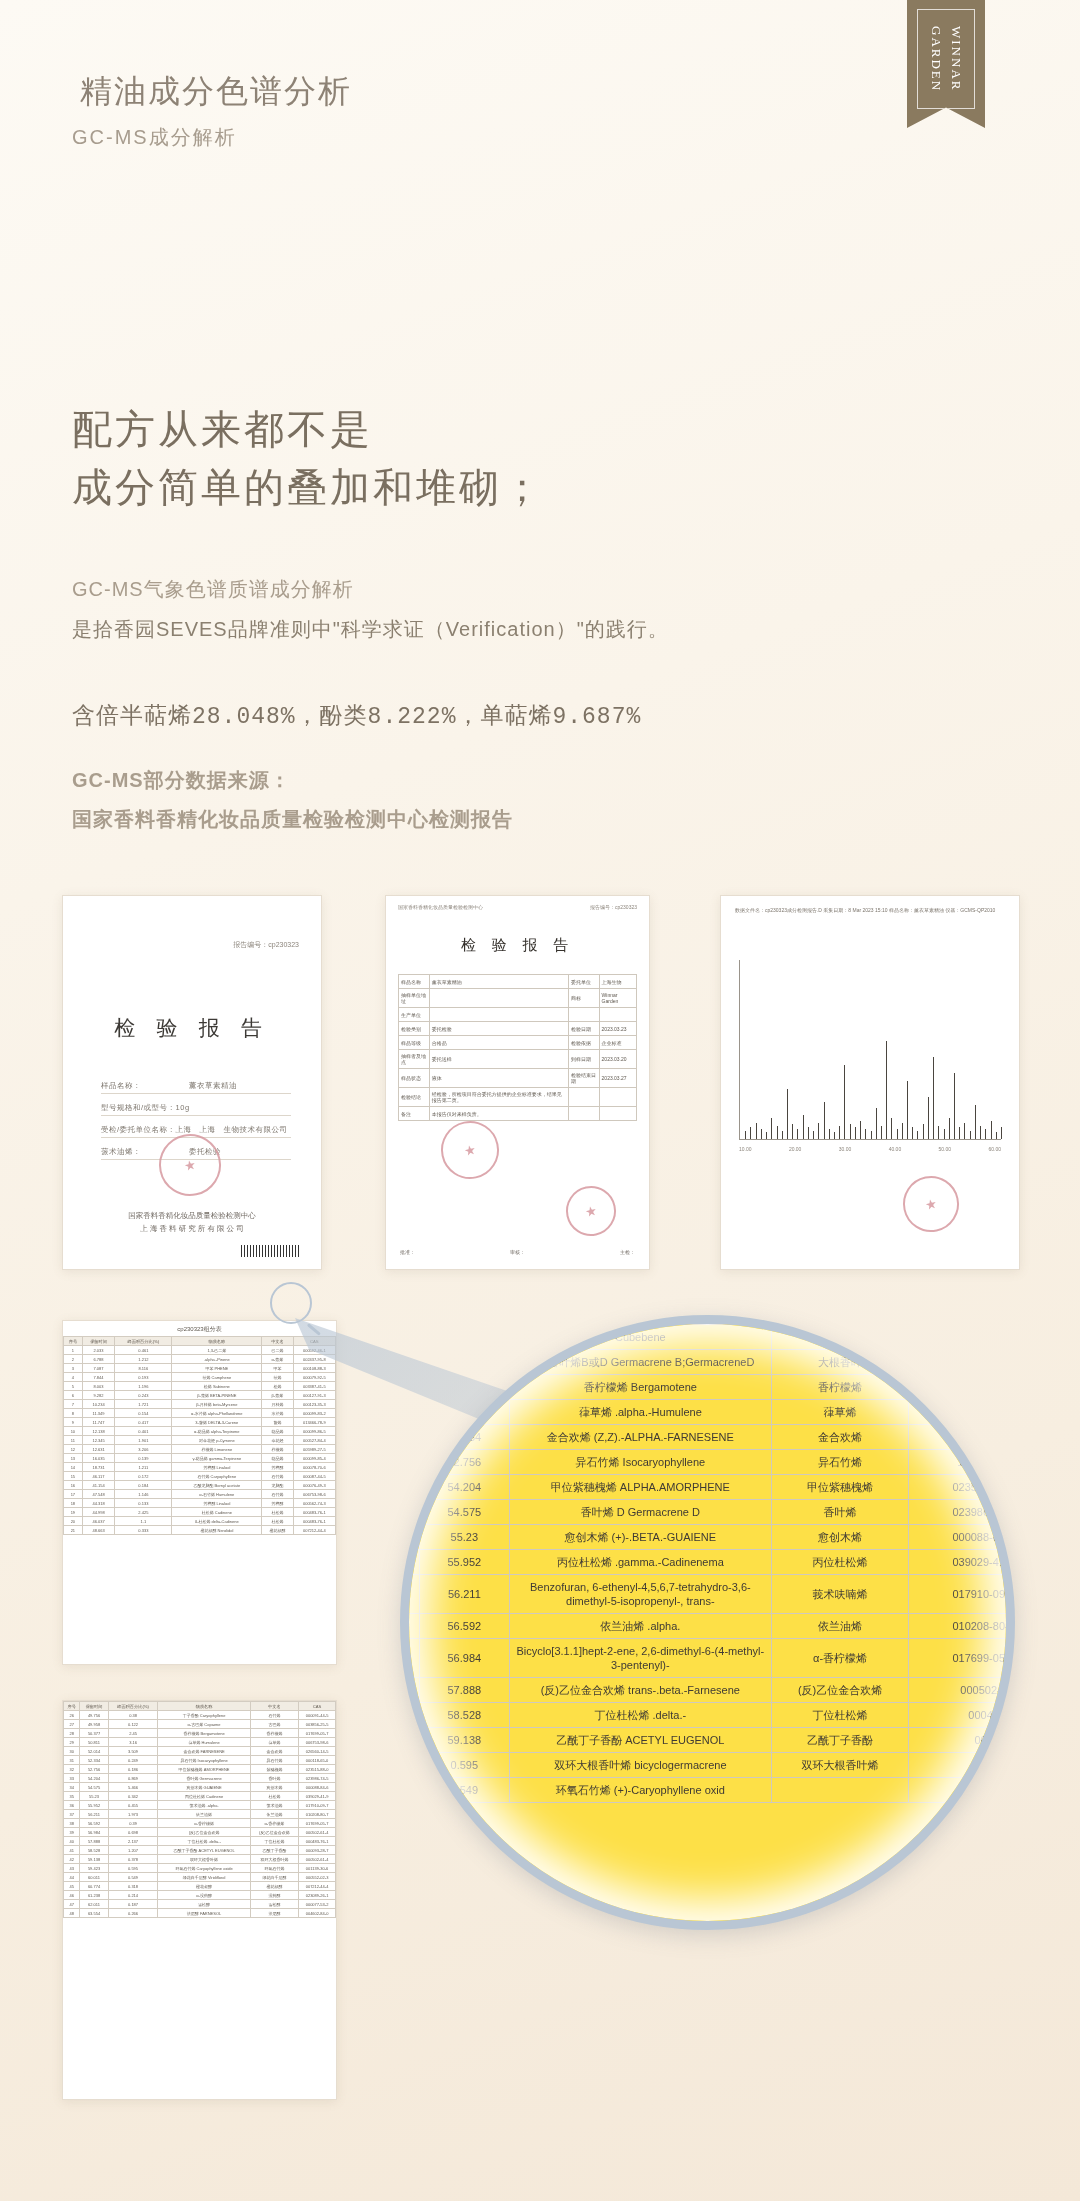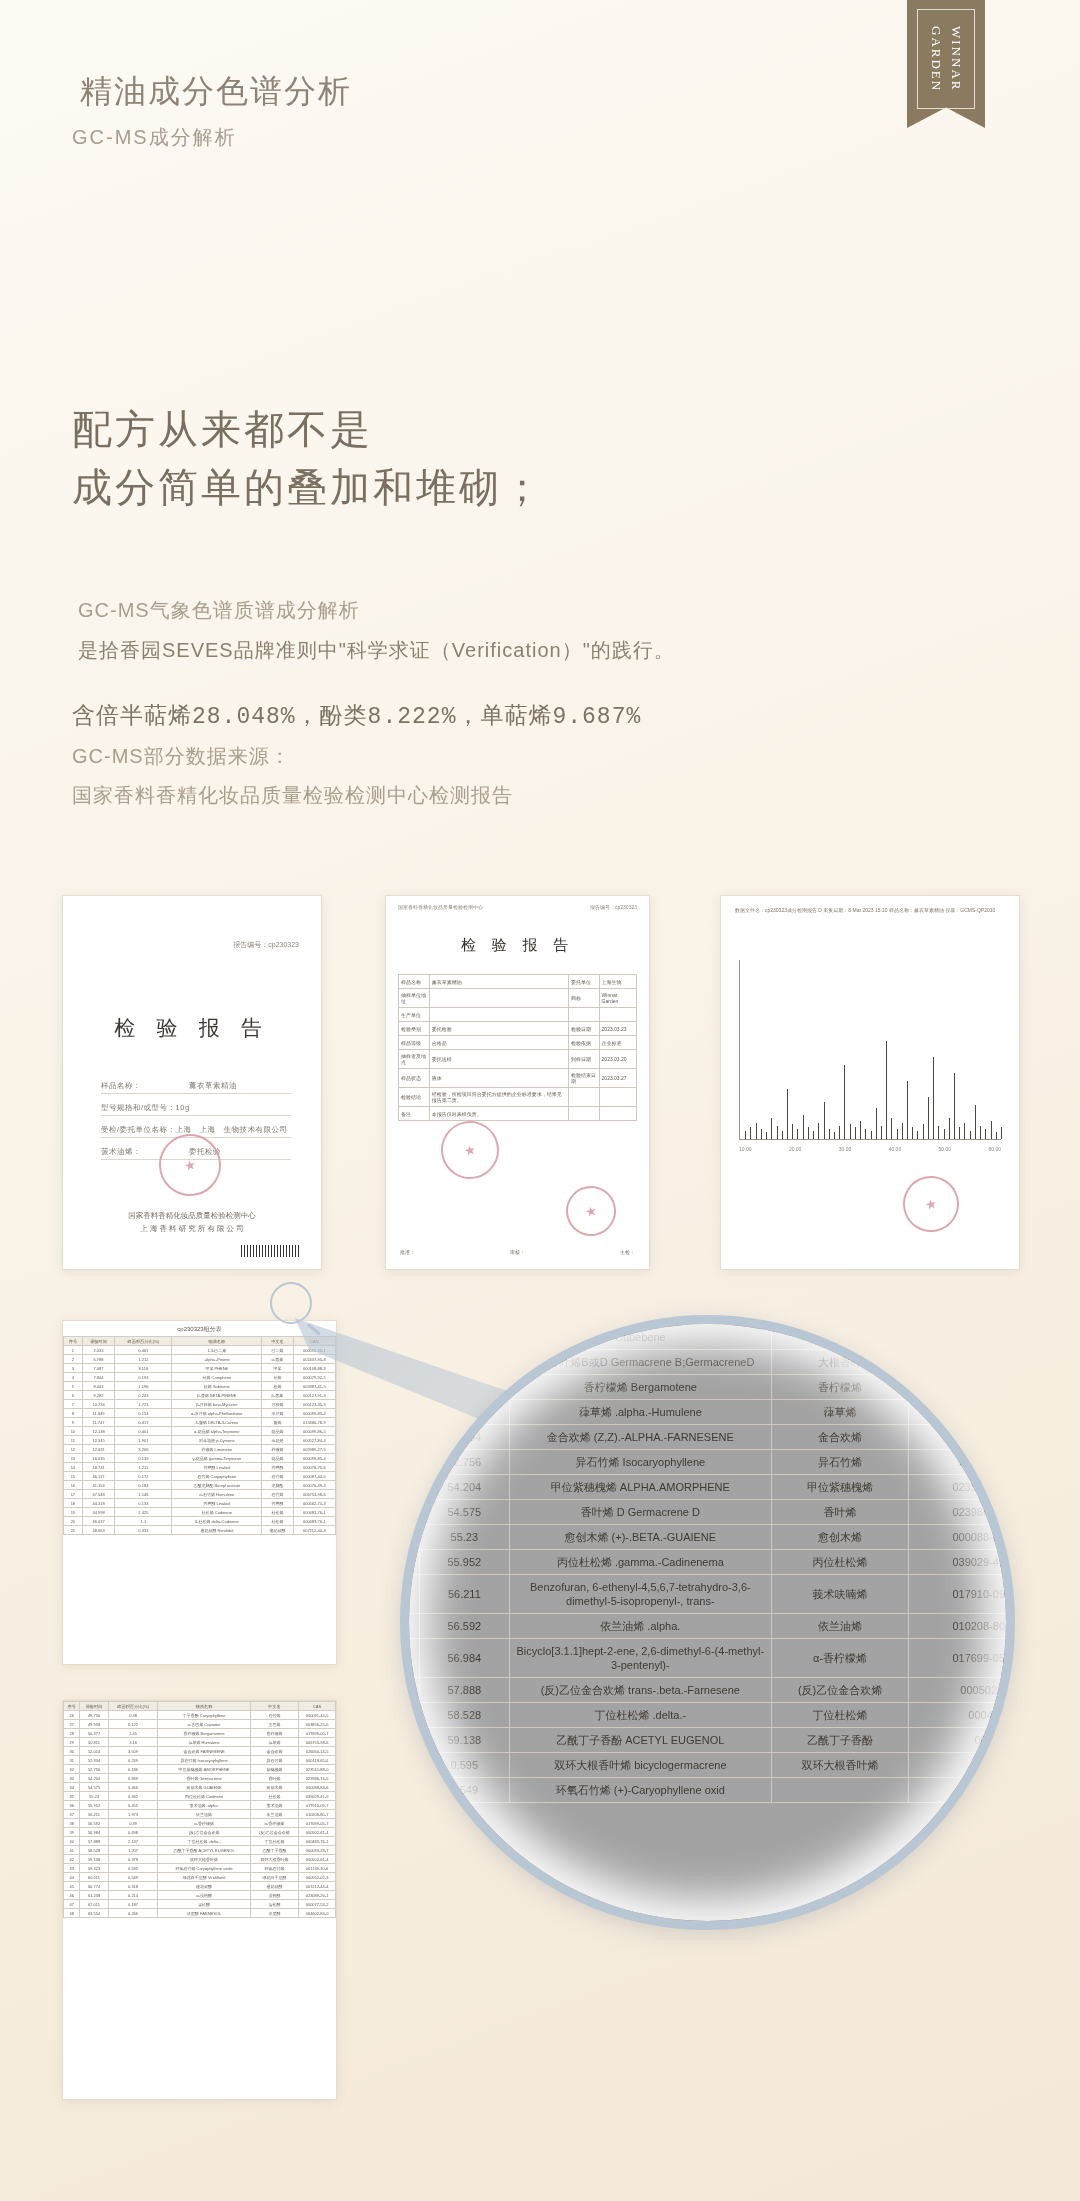--- a/index.html
+++ b/index.html
@@ -35,25 +35,25 @@
   }
 
   
   .hdr { position:absolute; left:72px; top:62px; }
   .hdr h1 { margin:8px; font-size:32px; font-weight:400; color:#8d8275; letter-spacing:2px;}
   .hdr h2 { margin:10px 0 0 0; font-size:20px; font-weight:400; color:#a79c8e; letter-spacing:2px;}
 
   
   .hero { position:absolute; left:72px; top:400px; }
   .hero .l1, .hero .l2 { font-size:40px; color:#7a6f60; letter-spacing:3px; line-height:1.45; font-weight:400;}
-  .para { position:absolute; left:72px; top:593px; width:640px;margin-left:6px; }
+  .para { position:absolute; left:72px; top:572px; width:640px; }
   .para p { margin:0 0 6px 0; font-size:20px; line-height:34px; color:#a99d8d; letter-spacing:1px;}
   .para .em { color:#8b8070; }
   .stat { position:absolute; left:72px; top:700px; font-size:23px; color:#7d7263; letter-spacing:1px;font-family:Liberation Mono, monospace;}
-  .src { position:absolute; left:72px; top:740px; }
+  .src { position:absolute; left:72px; top:764px;font-weight:bold; }
   .src p { margin:0 0 6px 0; font-size:20px; line-height:33px; color:#a99d8d; letter-spacing:1px;}
 
   
   .doc {
     position:absolute; background:#fff; border:1px solid #e6ddd0;
     box-shadow:0 2px 10px rgba(120,105,85,.12);
     overflow:hidden;
   }
   #doc1 { left:62px; top:895px; width:260px; height:375px; }
   #doc2 { left:385px; top:895px; width:265px; height:375px; }
@@ -105,21 +105,21 @@
     background:#b9c6d4; transform:rotate(40deg); border-radius:2px;
   }
   .mag-handle{
     position:absolute; left:295px; top:1318px; width:230px; height:120px;
     background:linear-gradient(135deg,rgba(185,198,212,.65),rgba(185,198,212,.45));
     clip-path: polygon(0 0, 100% 66%, 100% 100%, 6% 26%);
   }
   .lens{
     position:absolute; left:400px; top:1315px; width:615px; height:615px;
     border-radius:50%; border:9px solid #b9c6d4;
-    background:#a3a3a3; overflow:hidden;
+    background:#fde047; overflow:hidden;
     box-shadow:0 6px 22px rgba(110,120,135,.25);
   }
   .lens table{ border-collapse:collapse; width:700px; position:absolute; left:-50px; top:0; }
   .lens td{ border:1px solid #cfc9bf; font-size:11px; color:#3f3a34; padding:5px 4px; line-height:14px; vertical-align:middle;}
   .lens td.c-no{ width:48px; text-align:center;}
   .lens td.c-rt{ width:72px; text-align:center;}
   .lens td.c-en{ width:210px; text-align:center;}
   .lens td.c-cn{ width:110px; text-align:center;}
   .lens td.c-cas{ width:120px; text-align:center;}
 

